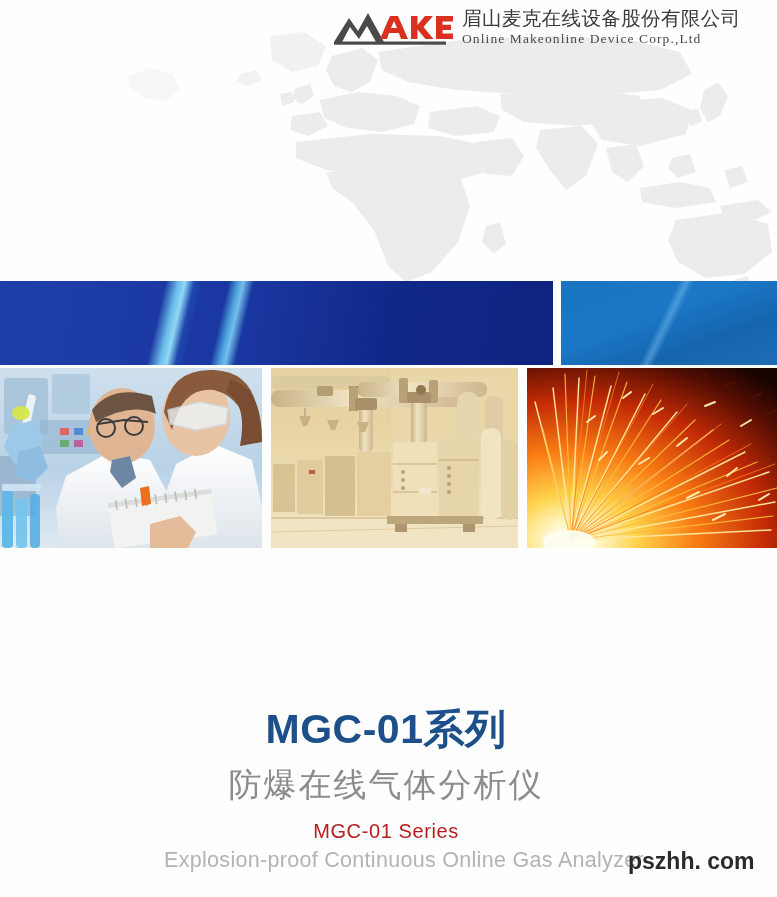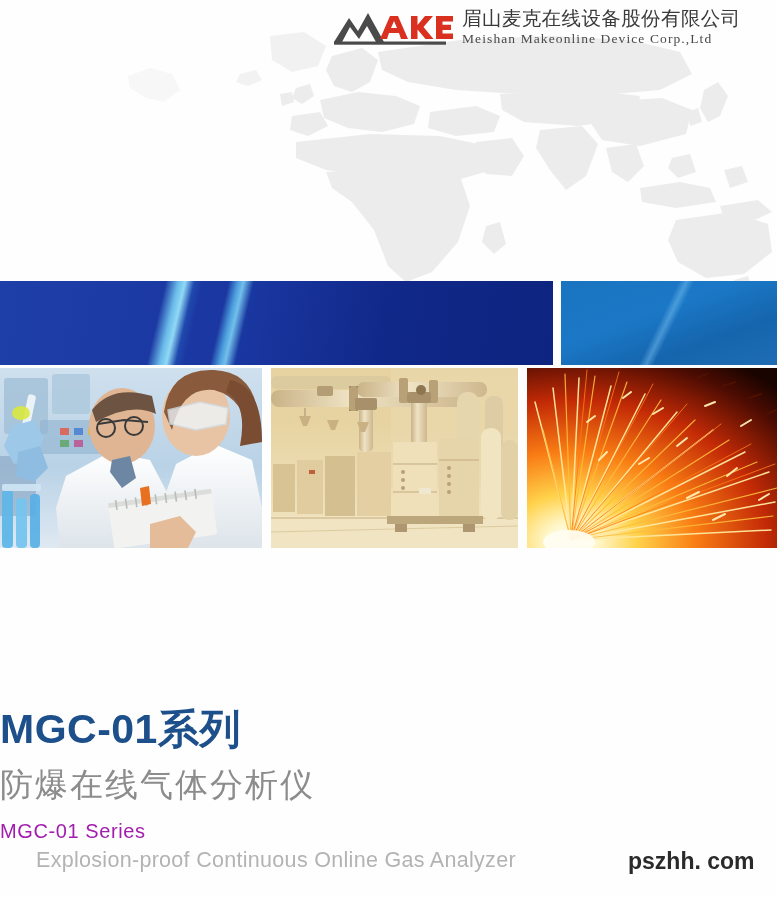--- a/index.html
+++ b/index.html
@@ -130,21 +130,21 @@
   .photo-lab   { left: 0px;   width: 262px; }
   .photo-plant { left: 271px; width: 247px; }
   .photo-spark { left: 527px; width: 250px; }
 
   
   .title-block {
     position: absolute;
     left: 0;
     top: 705px;
     width: 777px;
-    text-align: left;
+    text-align: center;
     padding-right: 5px;
     box-sizing: border-box;
   }
   .title-main {
     font-family: "Liberation Sans", sans-serif;
     font-weight: bold;
     font-size: 41px;
     line-height: 48px;
     color: #1d4f8a;
     letter-spacing: 0.5px;
@@ -154,21 +154,21 @@
     font-size: 33px;
     line-height: 44px;
     color: #8c8c8c;
     letter-spacing: 2px;
     margin-top: 10px;
   }
   .title-sub-en1 {
     font-family: "Liberation Sans", sans-serif;
     font-size: 20px;
     line-height: 28px;
-    color: #a21caf;
+    color: #b91c1c;
     letter-spacing: 0.6px;
     margin-top: 10px;
   }
   .title-sub-en2 {
     font-family: "Liberation Sans", sans-serif;
     font-size: 21.5px;
     line-height: 30px;
     color: #b3b3b3;
     letter-spacing: 0.3px;
     margin-left: 36px;
@@ -260,21 +260,21 @@
         <path d="M48,30 L58,7 L66,7 L76,30 L69,30 L67,24 L57,24 L55,30 Z M59,19 L65,19 L62,12 Z" fill="#d9301f"></path>
 
         <path d="M79,7 L85.5,7 L85.5,16 L93,7 L101,7 L91.5,18 L101.5,30 L93.5,30 L85.5,20.5 L85.5,30 L79,30 Z" fill="#d9301f"></path>
 
         <path d="M104,7 L121,7 L121,12.5 L110.5,12.5 L110.5,15.8 L119,15.8 L119,21 L110.5,21 L110.5,24.6 L121,24.6 L121,30 L104,30 Z" fill="#d9301f"></path>
       </svg>
     </div>
 
     <div class="company-block">
       <div class="company-cn">眉山麦克在线设备股份有限公司</div>
-      <div class="company-en">Meishan Makeonline Device Corp.,Ltd</div>
+      <div class="company-en">Online Makeonline Device Corp.,Ltd</div>
     </div>
 
   </div>
 
   <div class="banner-row">
     <div class="banner-left"></div>
     <div class="banner-right"></div>
   </div>
 
   <div class="photo-band">

